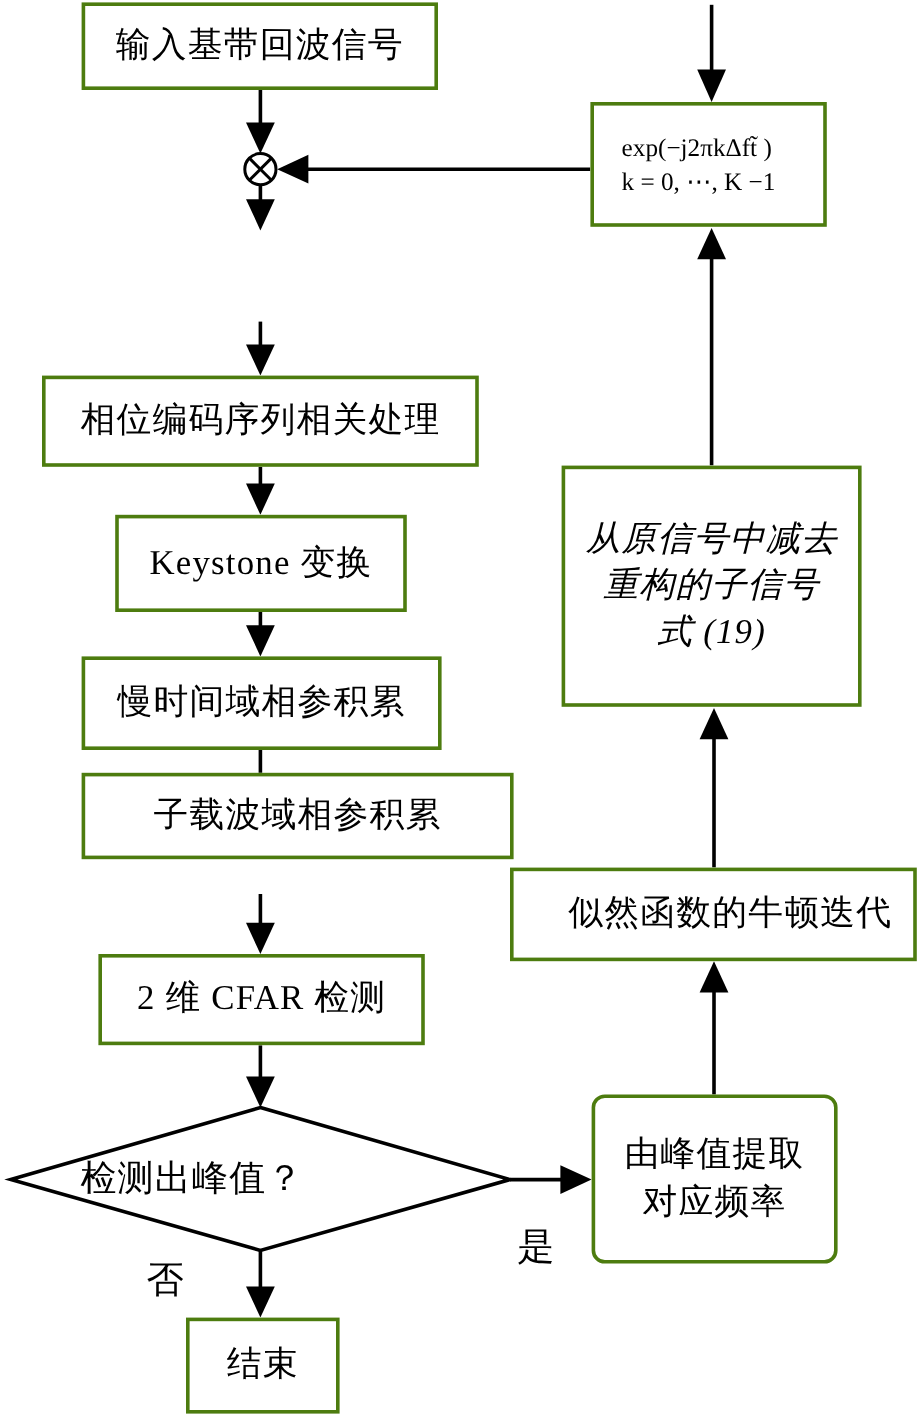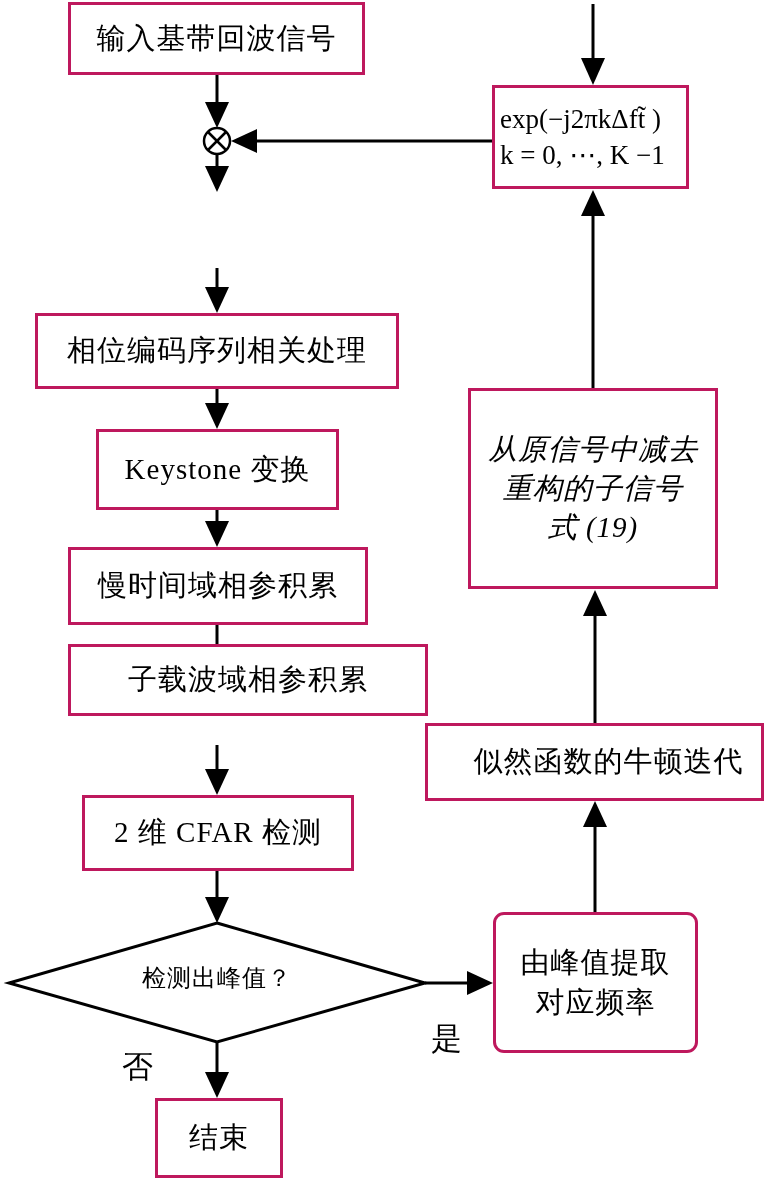--- a/index.html
+++ b/index.html
@@ -8,43 +8,42 @@
     width:768px;height:1181px;
     background:#ffffff;
     font-family:"Liberation Serif","DejaVu Serif",serif;
     color:#000;
     overflow:hidden;
   }
   #edges{position:absolute;left:0;top:0;width:768px;height:1181px;}
   .node{
     position:absolute;
     box-sizing:border-box;
-    border:3px solid #be185d;
+    border:3px solid #4d7c0f;
     background:#fff;
     display:flex;
     flex-direction:column;
     align-items:center;
     justify-content:center;
     text-align:center;
     font-size:29px;
     letter-spacing:1px;
     line-height:1.35;
   }
   .node .line{white-space:nowrap;}
   .plain-label{
     position:absolute;
     font-size:31px;
     white-space:nowrap;
   }
-  .exp-node{align-items:flex-start;text-align:left;padding-left:5px;font-size:27px;letter-spacing:0;}
+  .exp-node{align-items:flex-start;text-align:left;padding-left:23px;font-size:21px;letter-spacing:0;}
   .decision-text{
     position:absolute;
     width:300px;
-    text-align:center;
-    font-size:24px;
+    font-size:30px;
     letter-spacing:1px;
   }
 </style>
 </head>
 <body>
 
 <div id="canvas">
 
   <svg id="edges" width="768" height="1181" viewBox="0 0 768 1181" fill="none" stroke="#000" stroke-width="3">
 

